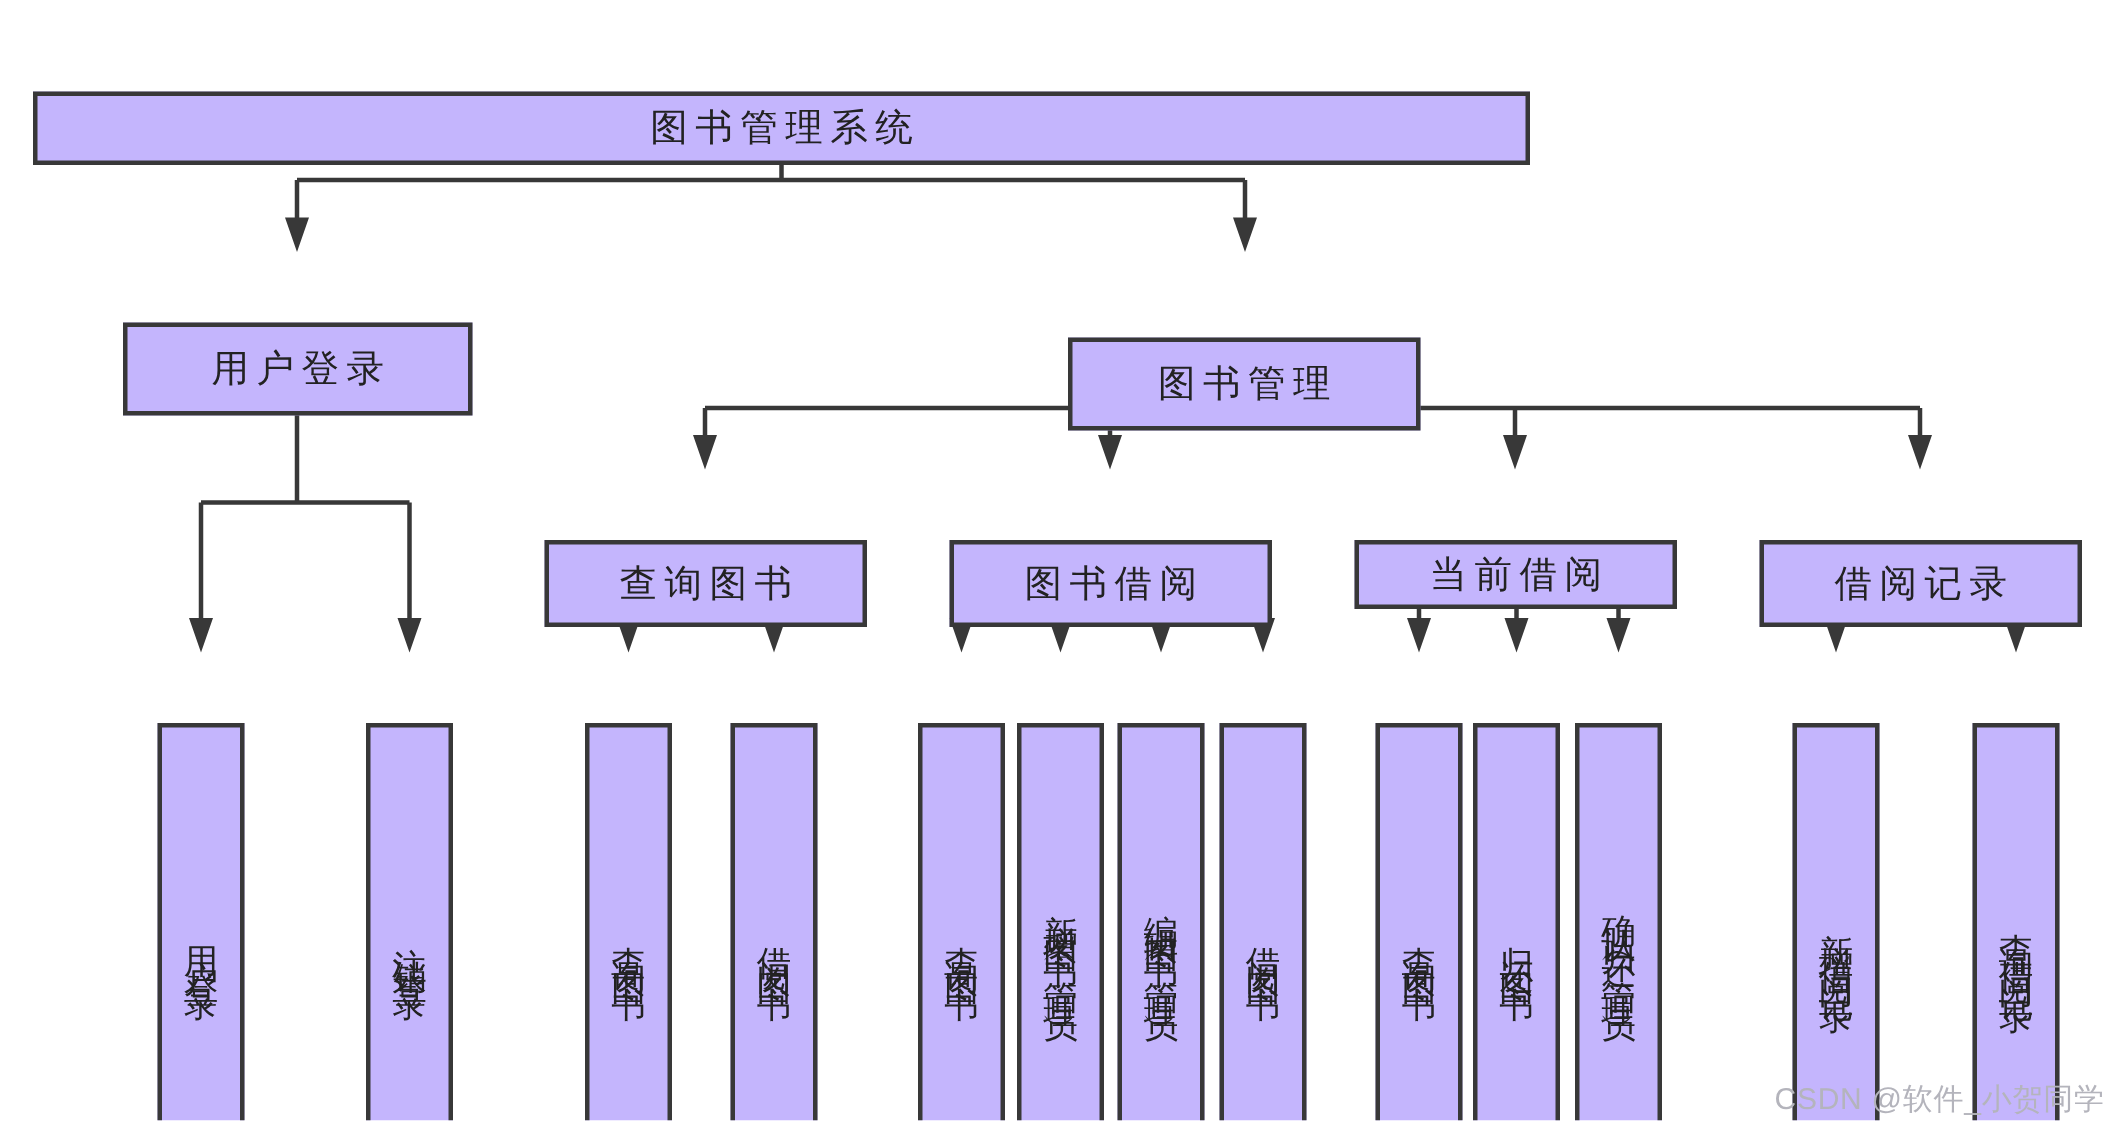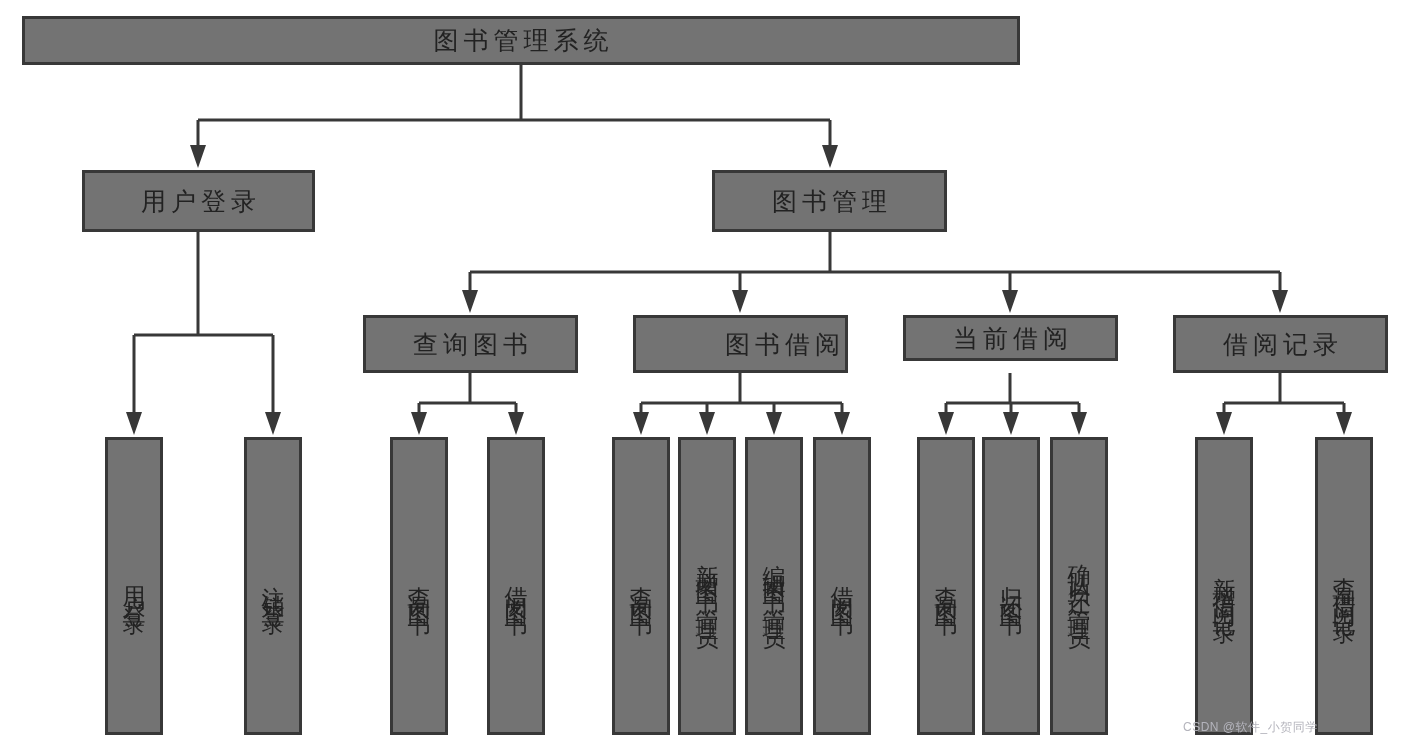--- a/index.html
+++ b/index.html
@@ -12,47 +12,48 @@
     overflow: hidden;
   }
   #connectors {
     position: absolute;
     left: 0; top: 0;
     width: 1405px; height: 747px;
   }
   .box {
     position: absolute;
     box-sizing: border-box;
-    background: #737373;
+    background: #c4b5fd;
     border: 3px solid #383838;
     display: flex;
     align-items: center;
     justify-content: center;
     color: #222222;
+    margin-top: 45px;
   }
   .hlabel {
     font-size: 25px;
     letter-spacing: 5px;
     text-indent: 5px;
     white-space: nowrap;
     line-height: 1;
   }
   .leaf .vlabel {
     writing-mode: vertical-rl;
     text-orientation: mixed;
     line-height: 1;
     font-size: 23px;
     letter-spacing: 9px;
     white-space: nowrap;
   }
   .watermark {
     position: absolute;
     left: 1183px;
     top: 719px;
-    font-size: 12px;
+    font-size: 20px;
     color: #b4b4bc;
     letter-spacing: 0.5px;
     white-space: nowrap;
     z-index: 10;
   }
 </style>
 </head>
 <body>
 
 <div id="canvas">
@@ -79,28 +80,28 @@
       M1216 412L1232 412L1224 435Z M1336 412L1352 412L1344 435Z"></path>
   </svg>
 
   <div class="box" style="left:22px; top:16px; width:998px; height:49px;">
     <span class="hlabel">图书管理系统</span>
   </div>
 
   <div class="box" style="left:82px; top:170px; width:233px; height:62px;">
     <span class="hlabel">用户登录</span>
   </div>
-  <div class="box" style="left:712px; top:170px; width:235px; height:62px;">
+  <div class="box" style="left:712px; top:180px; width:235px; height:62px;">
     <span class="hlabel">图书管理</span>
   </div>
 
   <div class="box" style="left:363px; top:315px; width:215px; height:58px;">
     <span class="hlabel">查询图书</span>
   </div>
-  <div class="box" style="left:633px; top:315px; width:215px; height:58px;justify-content:flex-end;">
+  <div class="box" style="left:633px; top:315px; width:215px; height:58px;">
     <span class="hlabel">图书借阅</span>
   </div>
   <div class="box" style="left:903px; top:315px; width:215px; height:46px;">
     <span class="hlabel">当前借阅</span>
   </div>
   <div class="box" style="left:1173px; top:315px; width:215px; height:58px;">
     <span class="hlabel">借阅记录</span>
   </div>
 
   <div class="box leaf" style="left:105px; top:437px; width:58px; height:298px;">

